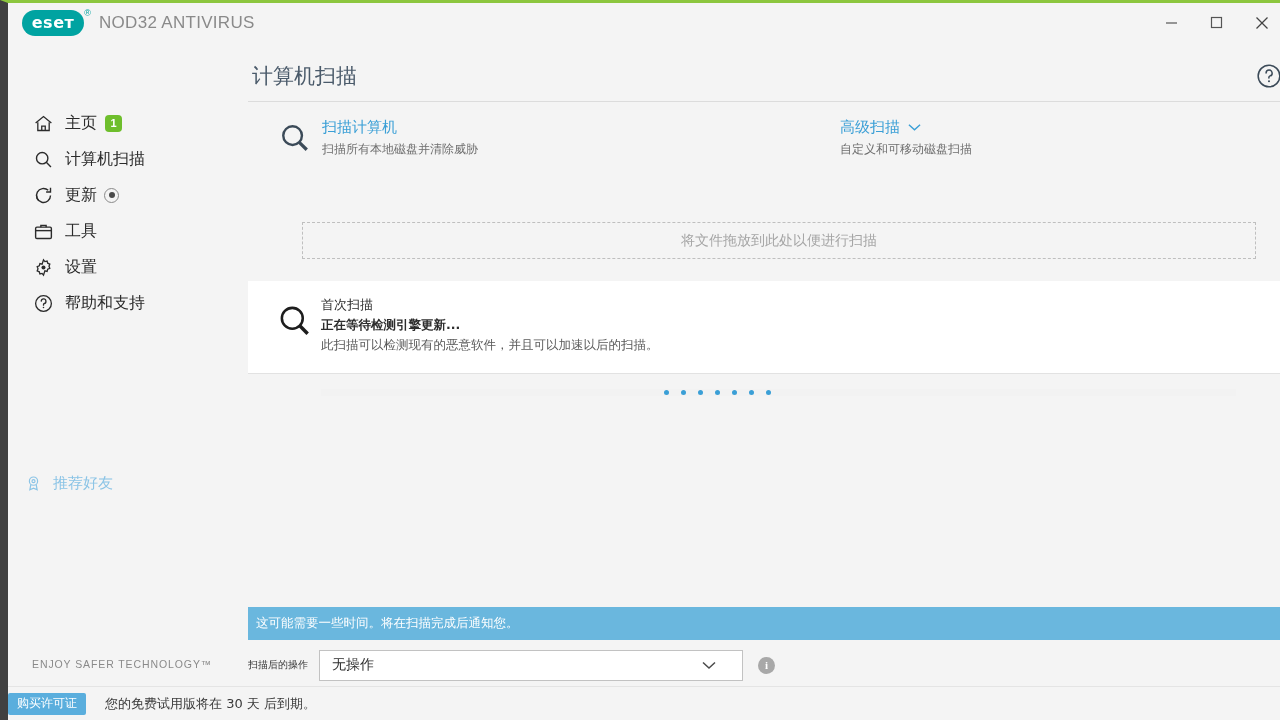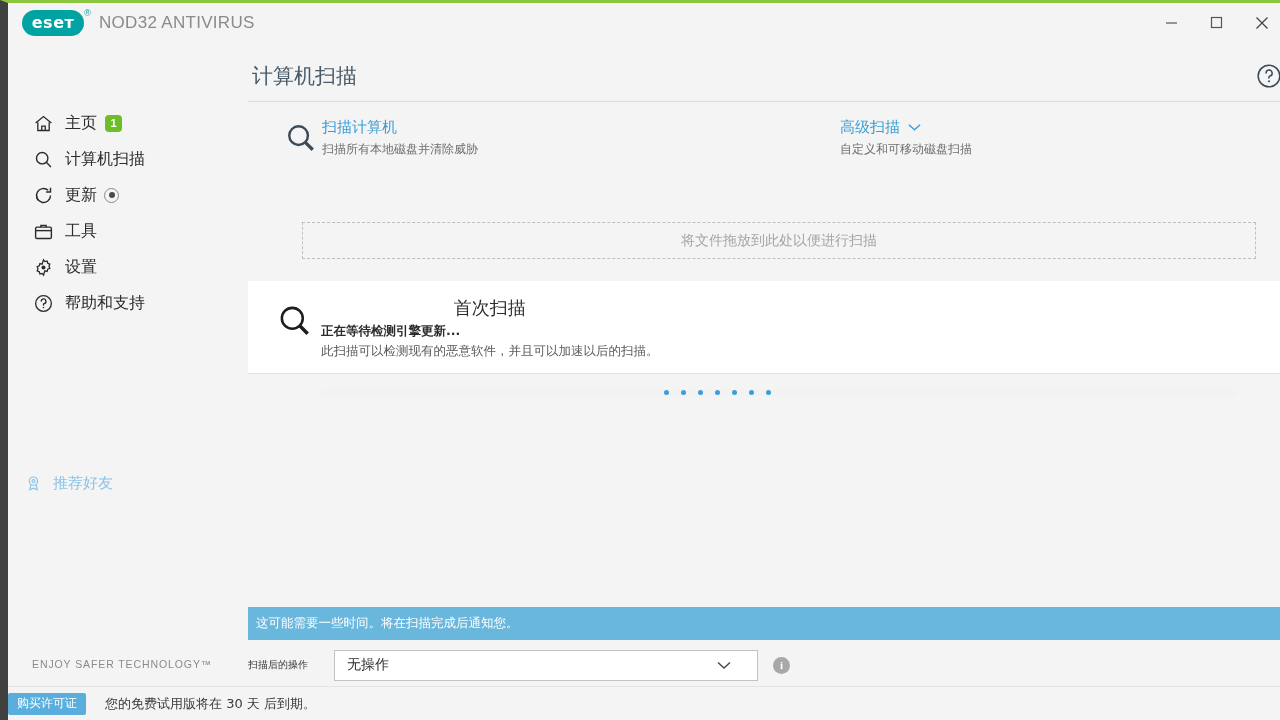--- a/index.html
+++ b/index.html
@@ -135,21 +135,21 @@
   }
   .divider { height: 1px; background: #dcdcdc; width: 1036px; }
 
   .scan-options {
     position: relative; height: 75px;
   }
   .opt {
     position: absolute; top: 16px;
     display: flex; align-items: flex-start;
   }
-  .opt-left { left: 30px; text-align: right; }
+  .opt-left { left: 30px; }
   .opt-right { left: 580px; margin-left: 12px; }
   .opt-icon { width: 40px; color: #3b4a58; flex: 0 0 40px; padding-top: 3px; }
   .opt-text { margin-left: 4px; }
   .opt-title {
     font-size: 15px; color: #3a9fd6;
     font-family: "DejaVu Sans", sans-serif;
     display: flex; align-items: center;
   }
   .opt-title .chev { margin-left: 8px; color: #3a9fd6; display: flex; }
   .opt-sub {
@@ -174,23 +174,22 @@
     width: 1036px; height: 93px;
     background: #ffffff;
     border-bottom: 1px solid #e2e2e2;
   }
   .scan-card-icon {
     position: absolute; left: 28px; top: 21px;
     width: 38px; height: 38px; color: #1d1d1d;
   }
   .scan-card-body { position: absolute; left: 73px; top: 15px; }
   .scan-name {
-    font-size: 18px; color: #2d2d2d;
-    font-family: "DejaVu Sans", sans-serif;
-    text-align: center;
+    font-size: 13px; color: #2d2d2d;
+    font-family: "DejaVu Sans", sans-serif;
   }
   .scan-status {
     margin-top: 3px;
     font-size: 12.5px; color: #2d2d2d; font-weight: bold;
     font-family: "DejaVu Sans", sans-serif;
   }
   .scan-desc {
     margin-top: 3px;
     font-size: 12.5px; color: #5a5a5a;
     font-family: "DejaVu Sans", sans-serif;
@@ -225,21 +224,21 @@
     position: absolute; left: 0; top: 598px;
     width: 1036px; height: 50px;
     background: #f4f4f4;
     display: flex; align-items: center;
   }
   .action-label {
     font-size: 10px; color: #3a3a3a;
     font-family: "DejaVu Sans", sans-serif;
   }
   .select-box {
-    margin-left: 26px;
+    margin-left: 11px;
     width: 424px; height: 31px;
     background: #ffffff;
     border: 1px solid #c2c2c2;
     display: flex; align-items: center; justify-content: space-between;
     padding: 0 26px 0 12px;
   }
   .select-value {
     font-size: 14px; color: #2d2d2d;
     font-family: "DejaVu Sans", sans-serif;
   }

